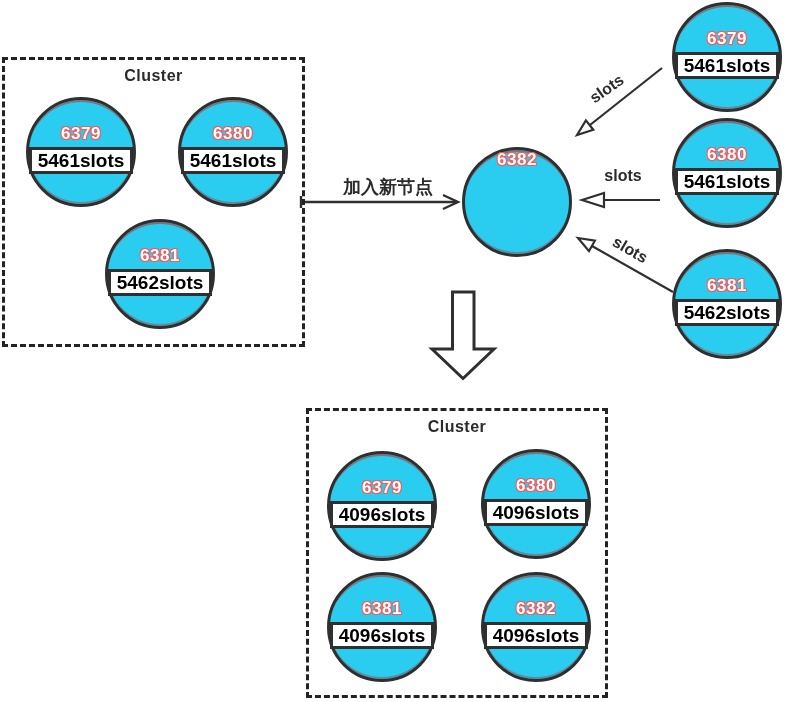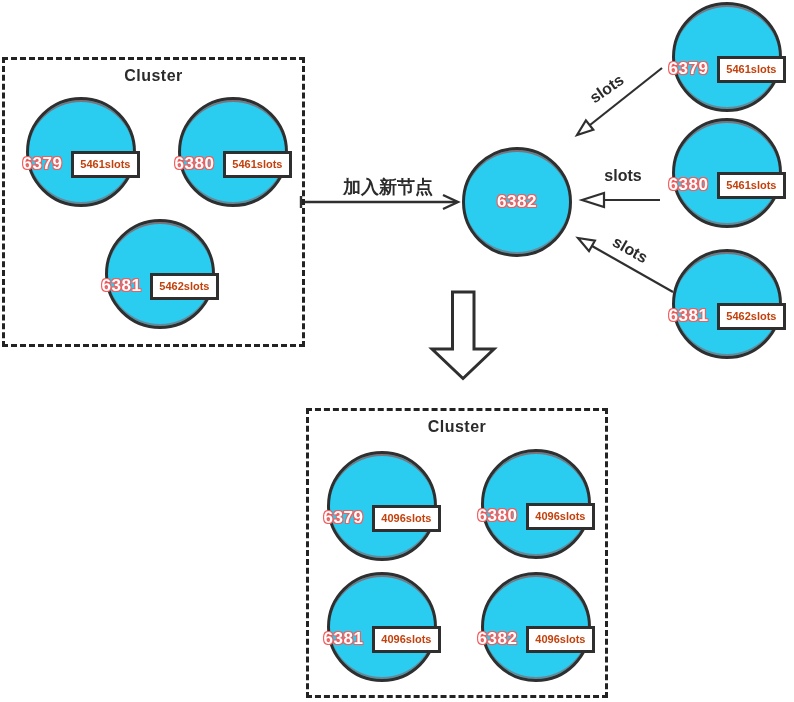--- a/index.html
+++ b/index.html
@@ -14,31 +14,31 @@
   .cluster-box.before{left:2px;top:57px;width:303px;height:290px;}
   .cluster-box.after{left:306px;top:408px;width:302px;height:290px;}
   .cluster-title{
     position:absolute;top:7px;left:0;right:0;text-align:center;
     font-size:16px;font-weight:700;color:#2b2b2b;letter-spacing:.5px;
   }
   .node{
     position:absolute;width:110px;height:110px;border-radius:50%;
     background:#2accf0;border:3px solid #2f2f2f;box-sizing:border-box;
     box-shadow:inset 0 3px 0 -1px rgba(185,55,45,.6), inset 0 -3px 0 -1px rgba(185,55,45,.45);
-    display:flex;align-items:center;justify-content:center;
-    gap:9px;padding-top:24px;z-index:3;
+    display:flex;flex-direction:column;align-items:center;justify-content:flex-start;
+    gap:3px;padding-top:24px;z-index:3;
   }
   .node.center-content{padding-top:0;}
   .node-id{
     font-size:17px;font-weight:700;color:#ffffff;letter-spacing:.5px;line-height:20px;
     text-shadow:-1px -1px 0 #f25c5c,1px -1px 0 #f25c5c,-1px 1px 0 #f25c5c,1px 1px 0 #f25c5c;
   }
   .slots-badge{
-    background:#ffffff;border:3px solid #2f2f2f;color:#c2410c;
-    font-size:11px;font-weight:700;line-height:19px;padding:1px 6px;white-space:nowrap;
+    background:#ffffff;border:3px solid #2f2f2f;color:#000000;
+    font-size:19px;font-weight:700;line-height:19px;padding:1px 6px;white-space:nowrap;
   }
   .arrow-label{
     position:absolute;z-index:4;font-weight:700;color:#2b2b2b;text-align:center;white-space:nowrap;
   }
   .label-join{left:306px;top:175px;width:130px;font-size:18px;padding-left:17px;}
   .label-slots-1{left:584px;top:80px;width:46px;font-size:16px;transform:rotate(-35deg);}
   .label-slots-2{left:600px;top:167px;width:46px;font-size:16px;}
   .label-slots-3{left:607px;top:241px;width:46px;font-size:16px;transform:rotate(30deg);}
   line,polyline,polygon,path{stroke:#2f2f2f;}
 </style>

